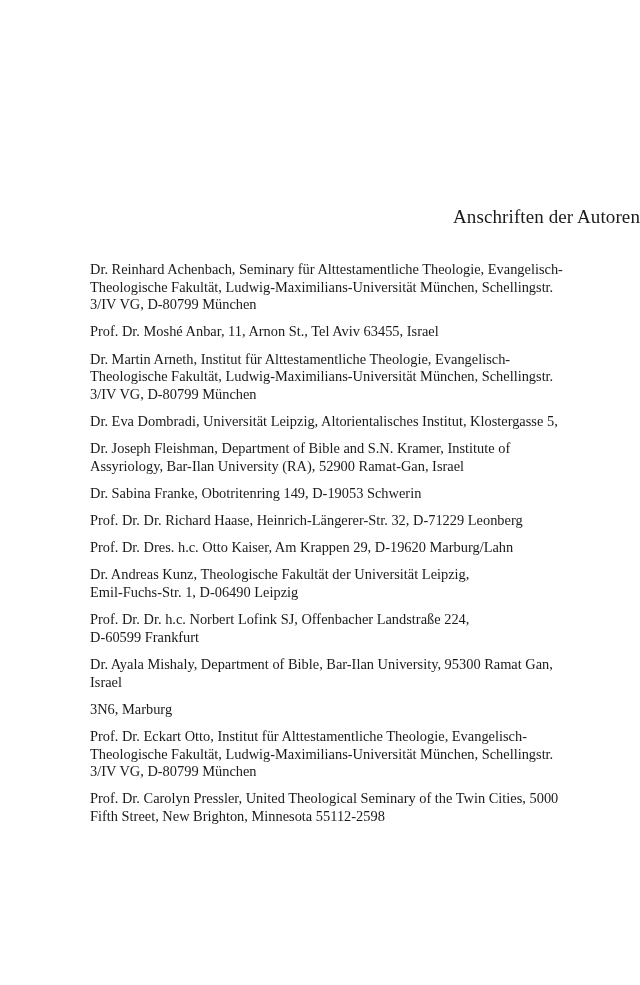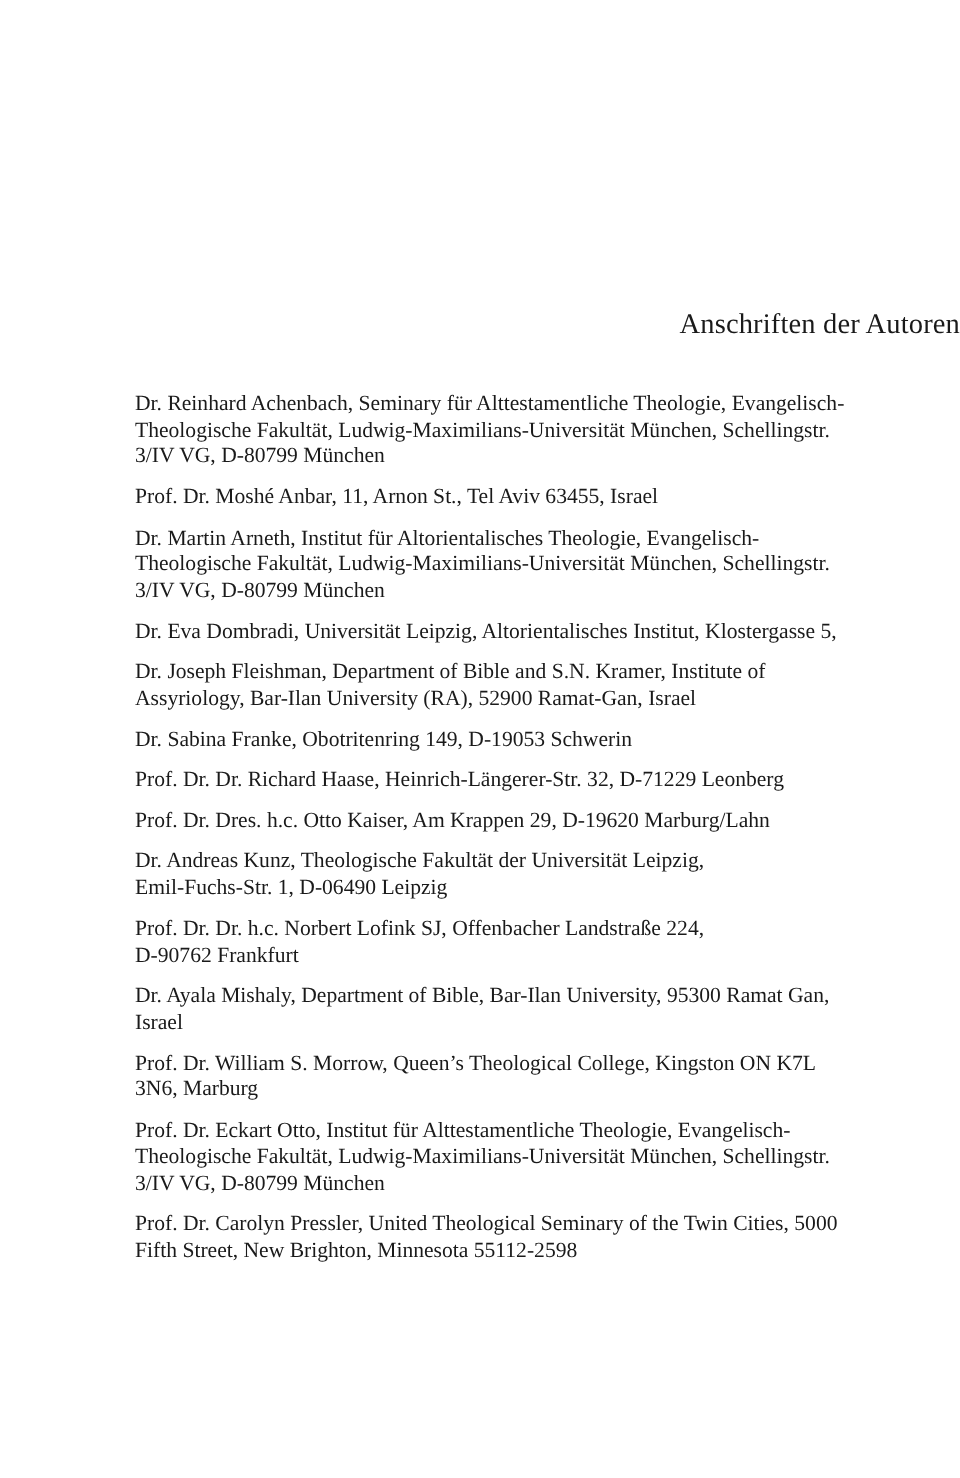--- a/index.html
+++ b/index.html
@@ -18,21 +18,21 @@
 <div class="entries">
   <div class="entry">
     <div>Dr. Reinhard Achenbach, Seminary für Alttestamentliche Theologie, Evangelisch-</div>
     <div>Theologische Fakultät, Ludwig-Maximilians-Universität München, Schellingstr.</div>
     <div>3/IV VG, D-80799 München</div>
   </div>
   <div class="entry">
     <div>Prof. Dr. Moshé Anbar, 11, Arnon St., Tel Aviv 63455, Israel</div>
   </div>
   <div class="entry">
-    <div>Dr. Martin Arneth, Institut für Altorientalisches Theologie, Evangelisch-</div>
+    <div>Dr. Martin Arneth, Institut für Alttestamentliche Theologie, Evangelisch-</div>
     <div>Theologische Fakultät, Ludwig-Maximilians-Universität München, Schellingstr.</div>
     <div>3/IV VG, D-80799 München</div>
   </div>
   <div class="entry">
     <div>Dr. Eva Dombradi, Universität Leipzig, Altorientalisches Institut, Klostergasse 5,</div>
   </div>
   <div class="entry">
     <div>Dr. Joseph Fleishman, Department of Bible and S.N. Kramer, Institute of</div>
     <div>Assyriology, Bar-Ilan University (RA), 52900 Ramat-Gan, Israel</div>
   </div>
@@ -44,28 +44,27 @@
   </div>
   <div class="entry">
     <div>Prof. Dr. Dres. h.c. Otto Kaiser, Am Krappen 29, D-19620 Marburg/Lahn</div>
   </div>
   <div class="entry">
     <div>Dr. Andreas Kunz, Theologische Fakultät der Universität Leipzig,</div>
     <div>Emil-Fuchs-Str. 1, D-06490 Leipzig</div>
   </div>
   <div class="entry">
     <div>Prof. Dr. Dr. h.c. Norbert Lofink SJ, Offenbacher Landstraße 224,</div>
-    <div>D-90762 Frankfurt</div>
+    <div>D-60599 Frankfurt</div>
   </div>
   <div class="entry">
     <div>Dr. Ayala Mishaly, Department of Bible, Bar-Ilan University, 95300 Ramat Gan,</div>
     <div>Israel</div>
   </div>
   <div class="entry">
-    <div>Prof. Dr. William S. Morrow, Queen’s Theological College, Kingston ON K7L</div>
     <div>3N6, Marburg</div>
   </div>
   <div class="entry">
     <div>Prof. Dr. Eckart Otto, Institut für Alttestamentliche Theologie, Evangelisch-</div>
     <div>Theologische Fakultät, Ludwig-Maximilians-Universität München, Schellingstr.</div>
     <div>3/IV VG, D-80799 München</div>
   </div>
   <div class="entry">
     <div>Prof. Dr. Carolyn Pressler, United Theological Seminary of the Twin Cities, 5000</div>
     <div>Fifth Street, New Brighton, Minnesota 55112-2598</div>

